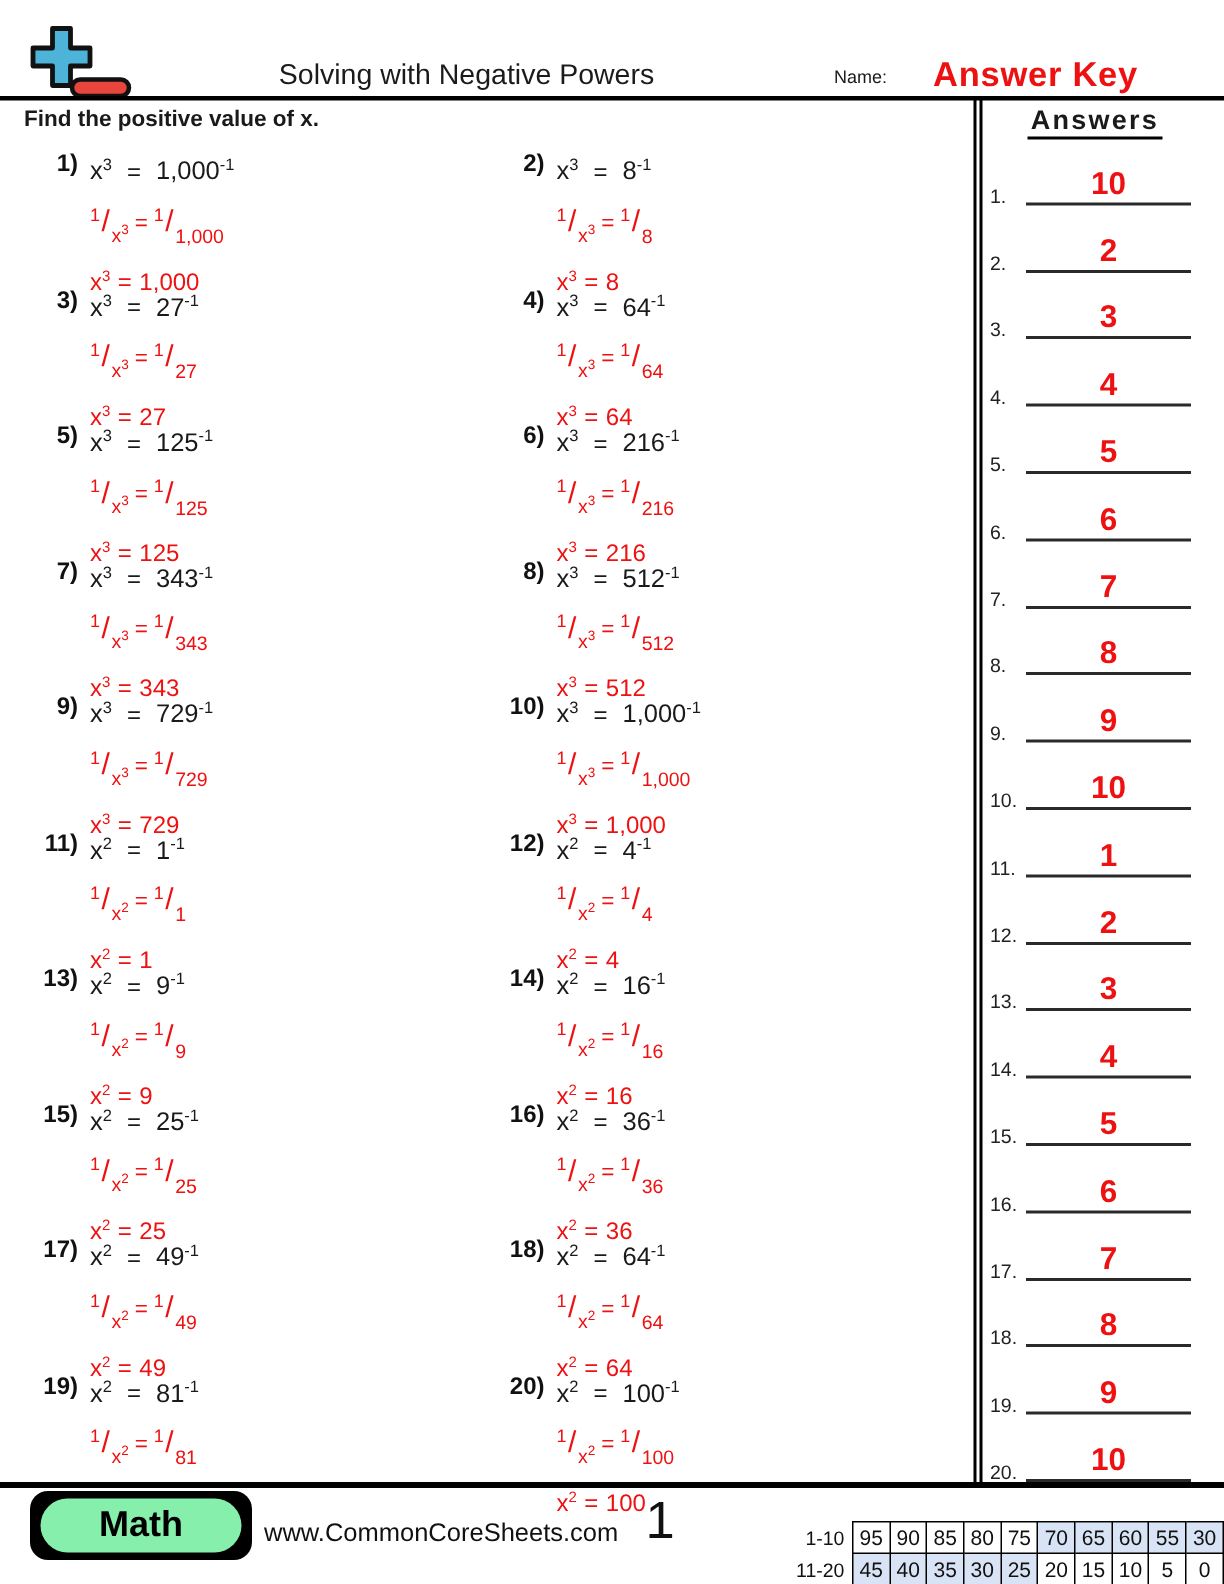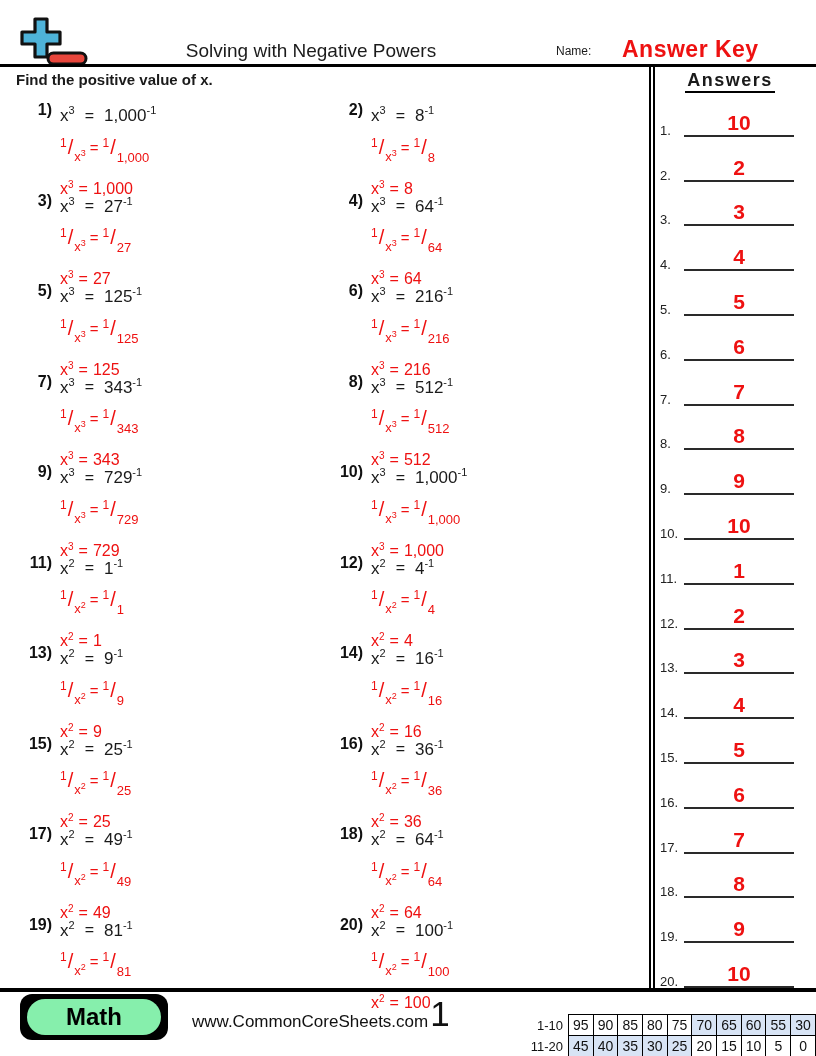--- a/index.html
+++ b/index.html
@@ -46,21 +46,21 @@
   .answer-row { position:relative; height:44.8px; }
   .a-num { position:absolute; left:4px; bottom:1px; font-size:13px; color:#222; }
   .a-line { position:absolute; left:28px; right:22px; bottom:2px; border-bottom:2px solid #2a2a2a; }
   .a-val { position:absolute; left:28px; right:22px; bottom:4px; text-align:center; font-size:21px; font-weight:bold; }
 
   
   .ftr-line { position:absolute; left:0; right:0; top:988px; height:4px; background:#000; }
   .math-logo { position:absolute; left:20px; top:994px; width:148px; height:46px; background:#000; border-radius:12px; }
   .math-pill { position:absolute; left:7px; top:5px; right:7px; bottom:5px; background:#86efac; border-radius:18px;
                display:flex; align-items:center; justify-content:center; font-size:24px; font-weight:bold; color:#000; }
-  .website { position:absolute; left:192px; top:1012px; font-size:17px; color:#111; }
+  .website { position:absolute; left:176px; top:1012px; font-size:17px; color:#111; }
   .page-num { position:absolute; left:400px; top:994px; width:80px; text-align:center; font-size:35px; color:#111; }
   .score-table { position:absolute; left:524px; top:990px; border-collapse:collapse;margin-top:24px; }
   .score-table td { height:20px; padding:0; text-align:center; font-size:14px; color:#111; }
   .score-table td.lbl { border:none; width:40px; text-align:right; padding-right:5px; font-size:13px; }
   .score-table td.cell { border:1.6px solid #000; width:22px; padding:0 1px; background:#fff; }
   .score-table td.cell.blue { background:var(--cellblue); }
 </style>
 </head>
 <body>
 

